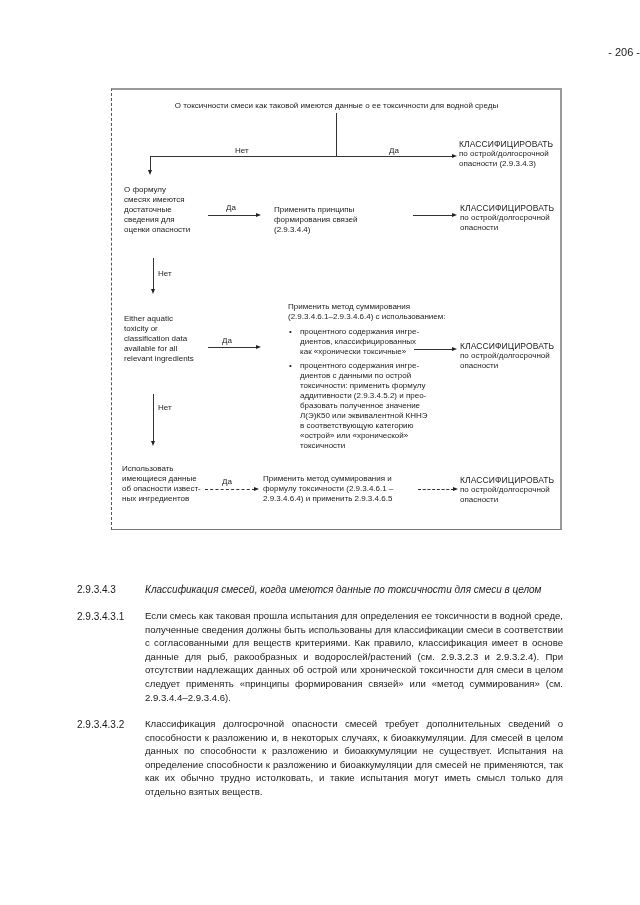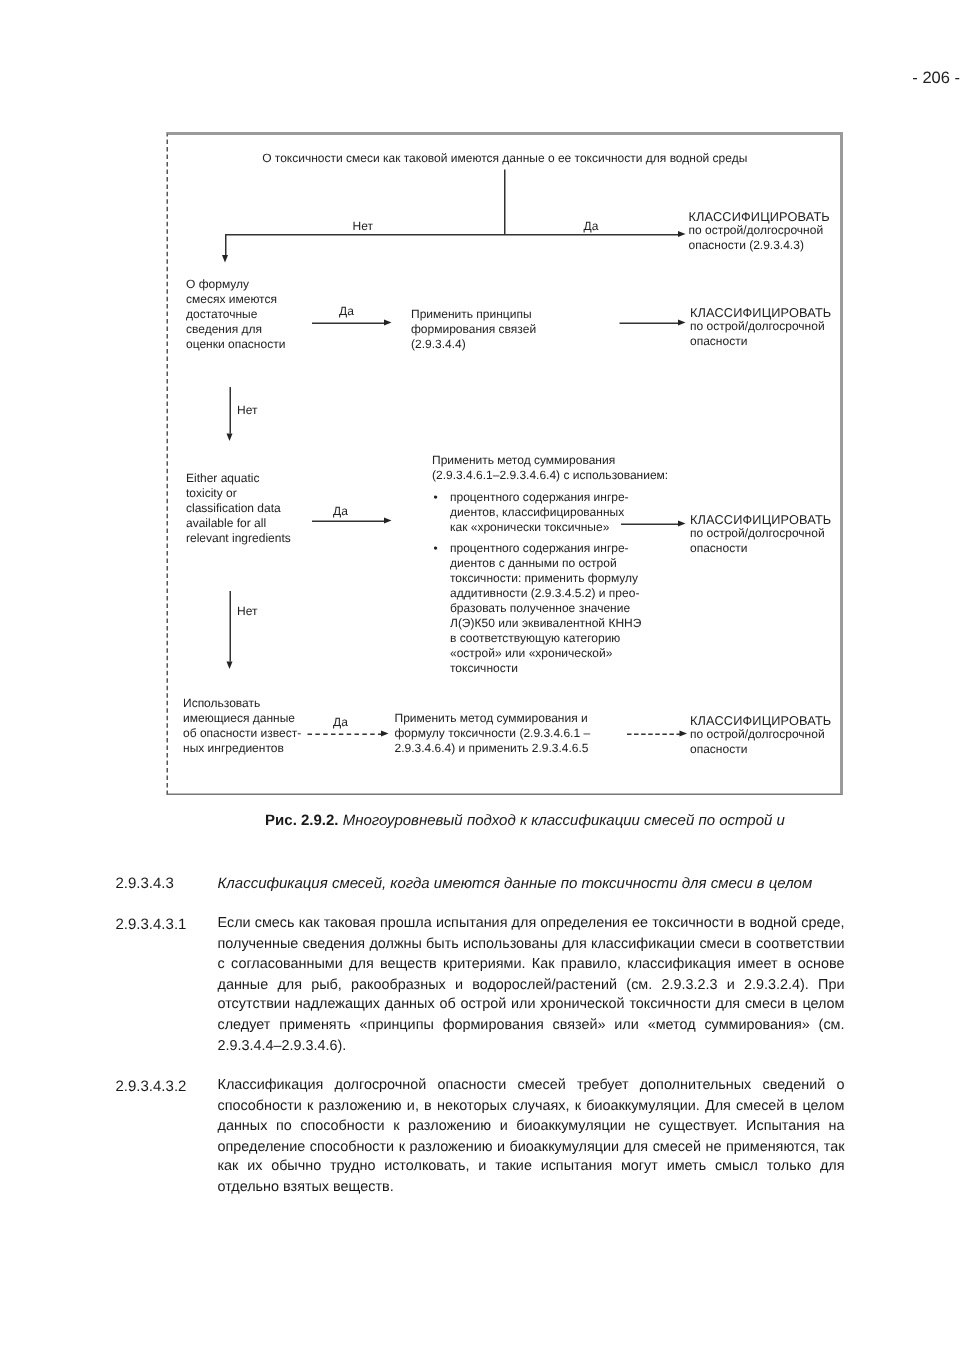--- a/index.html
+++ b/index.html
@@ -153,21 +153,20 @@
 <div class="abs dash" style="left:418px;top:489px;width:36px;"></div>
 <div class="abs arrow-head" style="left:453px;top:487px;"></div>
 
 <div class="abs fc" style="left:460px;top:475px;">
   <div class="classify-head">КЛАССИФИЦИРОВАТЬ</div>
   <div>по острой/долгосрочной</div>
   <div>опасности</div>
 </div>
 
 <div class="abs caption">
-  <div><b>Рис. 2.9.2.</b> <i>Многоуровневый подход к классификации смесей по острой и</i></div>
 </div>
 
 <div class="abs sec-num" style="top:584px;">2.9.3.4.3</div>
 <div class="abs sec-title" style="top:584px;">Классификация смесей, когда имеются данные по токсичности для смеси в целом</div>
 
 <div class="abs sec-num" style="top:611px;">2.9.3.4.3.1</div>
 <div class="abs para" style="top:609px;">Если смесь как таковая прошла испытания для определения ее токсичности в водной среде, полученные сведения должны быть использованы для классификации смеси в соответствии с согласованными для веществ критериями. Как правило, классификация имеет в основе данные для рыб, ракообразных и водорослей/растений (см. 2.9.3.2.3 и 2.9.3.2.4). При отсутствии надлежащих данных об острой или хронической токсичности для смеси в целом следует применять «принципы формирования связей» или «метод суммирования» (см. 2.9.3.4.4–2.9.3.4.6).</div>
 
 <div class="abs sec-num" style="top:719px;">2.9.3.4.3.2</div>
 <div class="abs para" style="top:717px;">Классификация долгосрочной опасности смесей требует дополнительных сведений о способности к разложению и, в некоторых случаях, к биоаккумуляции. Для смесей в целом данных по способности к разложению и биоаккумуляции не существует. Испытания на определение способности к разложению и биоаккумуляции для смесей не применяются, так как их обычно трудно истолковать, и такие испытания могут иметь смысл только для отдельно взятых веществ.</div>

